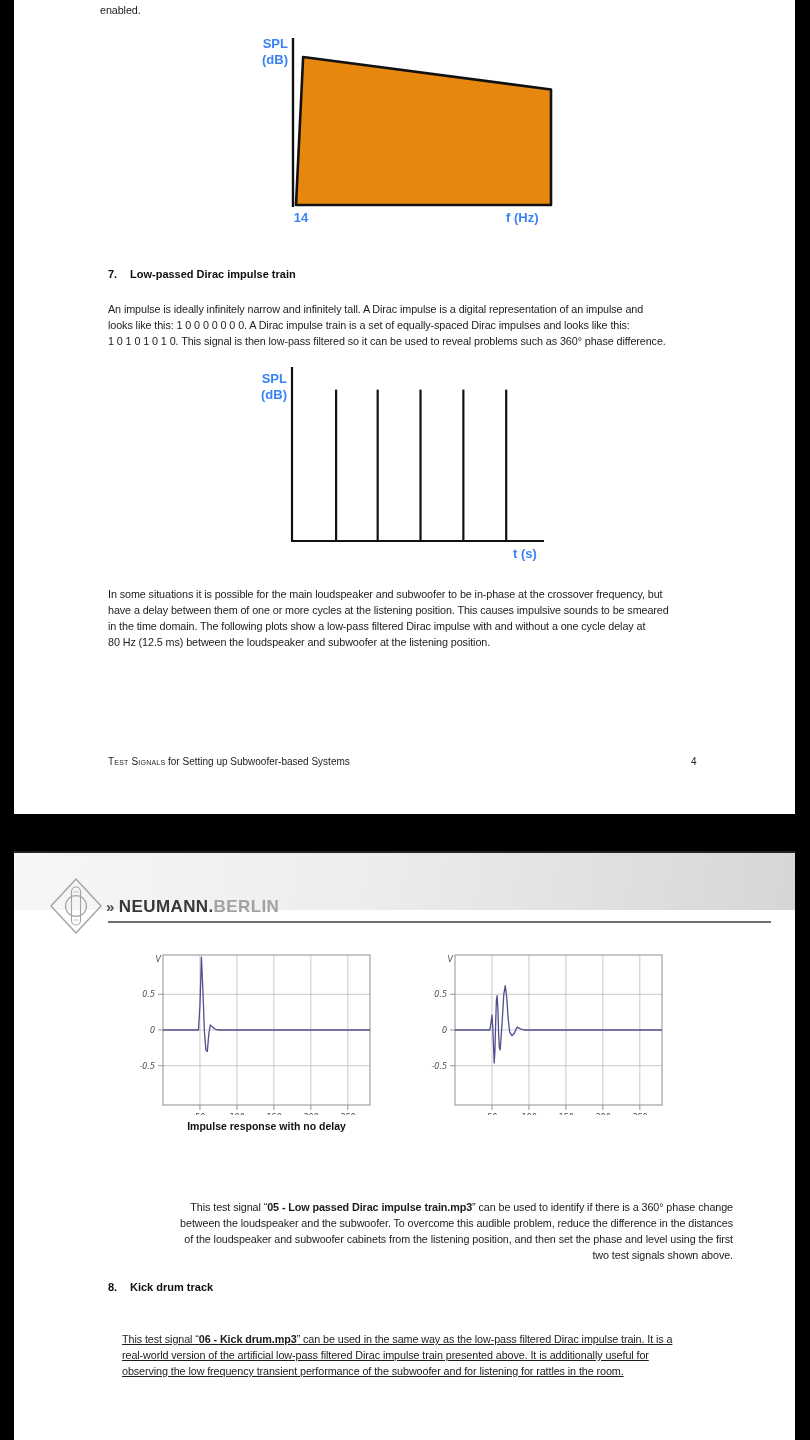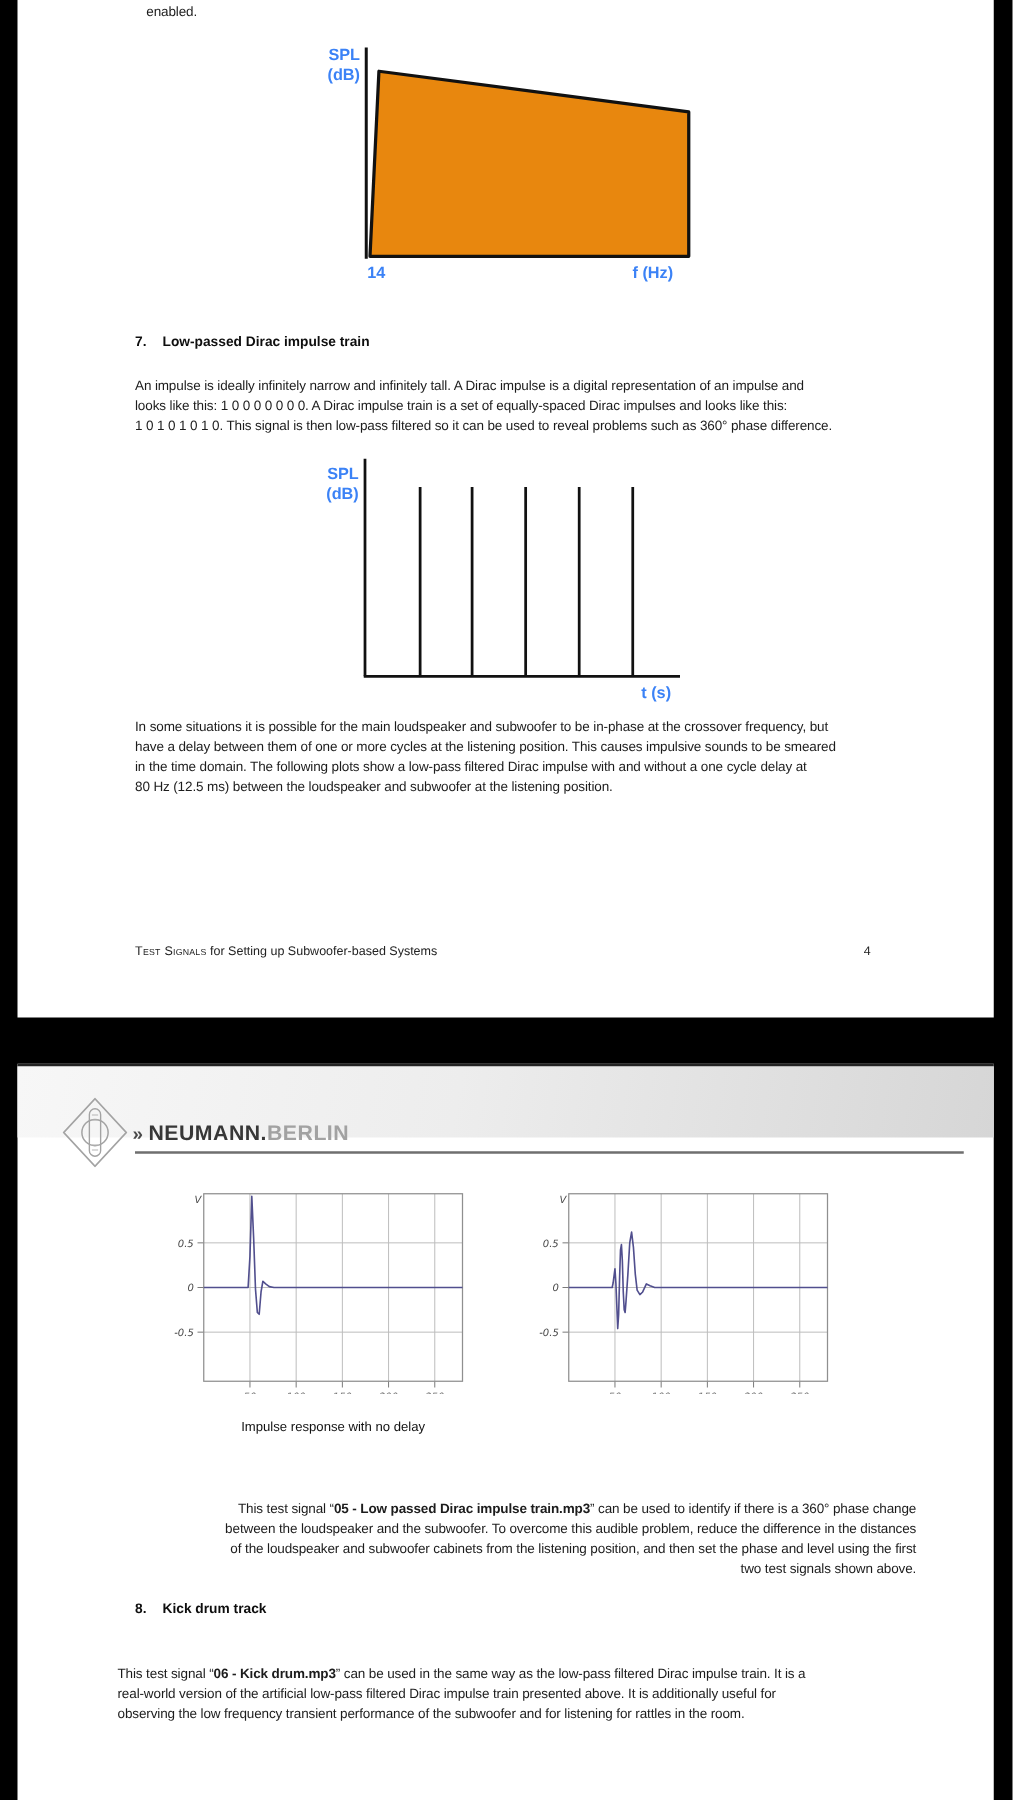--- a/index.html
+++ b/index.html
@@ -24,29 +24,29 @@
   #p2-header{
     left:0;top:0;width:781px;height:59px;
     background:linear-gradient(100deg,#f7f7f7 0%,#ededed 45%,#d6d6d6 100%);
     border-top:2px solid #232323;box-sizing:border-box;
   }
   .brand-row{left:92px;top:44px;height:22px;}
   .chevrons{font-size:15px;color:#4a4a4a;font-weight:bold;}
   .brand-primary{font-size:17px;font-weight:bold;color:#373737;letter-spacing:0.4px;}
   .brand-secondary{font-size:17px;font-weight:bold;color:#a2a2a2;letter-spacing:0.4px;}
   .brand-rule{left:94px;top:68px;width:663px;height:2px;background:#6f6f6f;}
-  .caption{font-size:10.5px;font-weight:normal;color:#111;text-align:center;line-height:14.5px;width:207px;margin-top:16px;}
+  .caption{font-size:10.5px;font-weight:bold;color:#111;text-align:center;line-height:14.5px;width:207px;}
   svg text.tick{font:italic 8px "DejaVu Sans",sans-serif;fill:#4a4a4a;}
 </style>
 </head>
 <body>
 
 <div id="page1" class="page">
 
-  <div class="abs body-text" style="left:103px;top:2px;">enabled.</div>
+  <div class="abs body-text" style="left:86px;top:2px;">enabled.</div>
 
   <svg class="abs" style="left:240px;top:30px;" width="320" height="190">
       <line x1="39" y1="8" x2="39" y2="177" stroke="#111111" stroke-width="2.4"></line>
       <polygon points="42,175 49.14,27 297,59.56 297,175" fill="#E8870E" stroke="#111111" stroke-width="2.6" stroke-linejoin="round"></polygon>
     </svg>
   <div class="abs diagram-label" style="left:228px;top:36px;width:46px;text-align:right;">SPL
 (dB)</div>
   <div class="abs diagram-label" style="left:275px;top:210px;width:24px;text-align:center;">14</div>
   <div class="abs diagram-label" style="left:492px;top:210px;">f (Hz)</div>
 
@@ -63,21 +63,21 @@
       <line x1="60.099999999999994" y1="26.620000000000005" x2="60.099999999999994" y2="178" stroke="#111111" stroke-width="2.2"></line>
       <line x1="101.68" y1="26.620000000000005" x2="101.68" y2="178" stroke="#111111" stroke-width="2.2"></line>
       <line x1="144.52" y1="26.620000000000005" x2="144.52" y2="178" stroke="#111111" stroke-width="2.2"></line>
       <line x1="187.36" y1="26.620000000000005" x2="187.36" y2="178" stroke="#111111" stroke-width="2.2"></line>
       <line x1="230.2" y1="26.620000000000005" x2="230.2" y2="178" stroke="#111111" stroke-width="2.2"></line>
     </svg>
   <div class="abs diagram-label" style="left:227px;top:371px;width:46px;text-align:right;">SPL
 (dB)</div>
   <div class="abs diagram-label" style="left:499px;top:546px;">t (s)</div>
 
-  <div class="abs body-text" style="left:94px;top:574px;">In some situations it is possible for the main loudspeaker and subwoofer to be in-phase at the crossover frequency, but
+  <div class="abs body-text" style="left:94px;top:586px;">In some situations it is possible for the main loudspeaker and subwoofer to be in-phase at the crossover frequency, but
 have a delay between them of one or more cycles at the listening position. This causes impulsive sounds to be smeared
 in the time domain. The following plots show a low-pass filtered Dirac impulse with and without a one cycle delay at
 80 Hz (12.5 ms) between the loudspeaker and subwoofer at the listening position.</div>
 
   <div class="abs footer-text" style="left:94px;top:756px;">
     <span class="sc">Test Signals</span><span> for Setting up Subwoofer-based Systems</span>
   </div>
   <div class="abs footer-text" style="left:677px;top:756px;">4</div>
 </div>
 
@@ -166,18 +166,18 @@
   <div class="abs body-text" style="left:94px;top:332px;text-align:right;">
     <span>This test signal “</span><b>05 - Low passed Dirac impulse train.mp3</b><span>” can be used to identify if there is a 360° phase change
 between the loudspeaker and the subwoofer. To overcome this audible problem, reduce the difference in the distances
 of the loudspeaker and subwoofer cabinets from the listening position, and then set the phase and level using the first
 two test signals shown above.</span>
   </div>
 
   <div class="abs heading" style="left:94px;top:430px;">
     <span class="num">8.</span><span>Kick drum track</span>
   </div>
-  <div class="abs body-text" style="left:80px;top:464px;">
+  <div class="abs body-text" style="left:108px;top:464px;text-decoration:underline;">
     <span>This test signal “</span><b>06 - Kick drum.mp3</b><span>” can be used in the same way as the low-pass filtered Dirac impulse train. It is a
 real-world version of the artificial low-pass filtered Dirac impulse train presented above. It is additionally useful for
 observing the low frequency transient performance of the subwoofer and for listening for rattles in the room.</span>
   </div>
 </div>
 
 </body></html>

